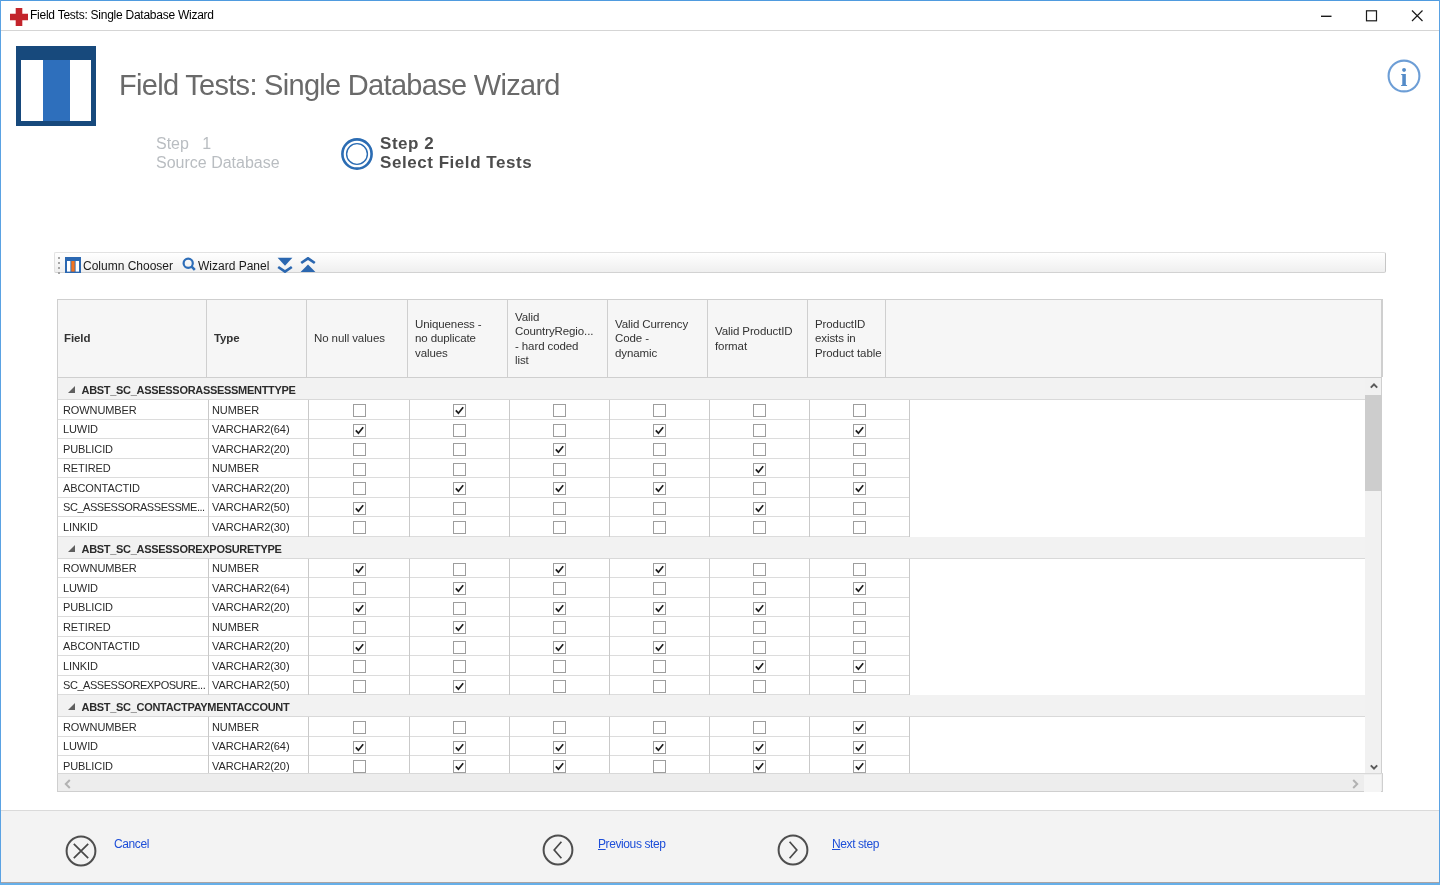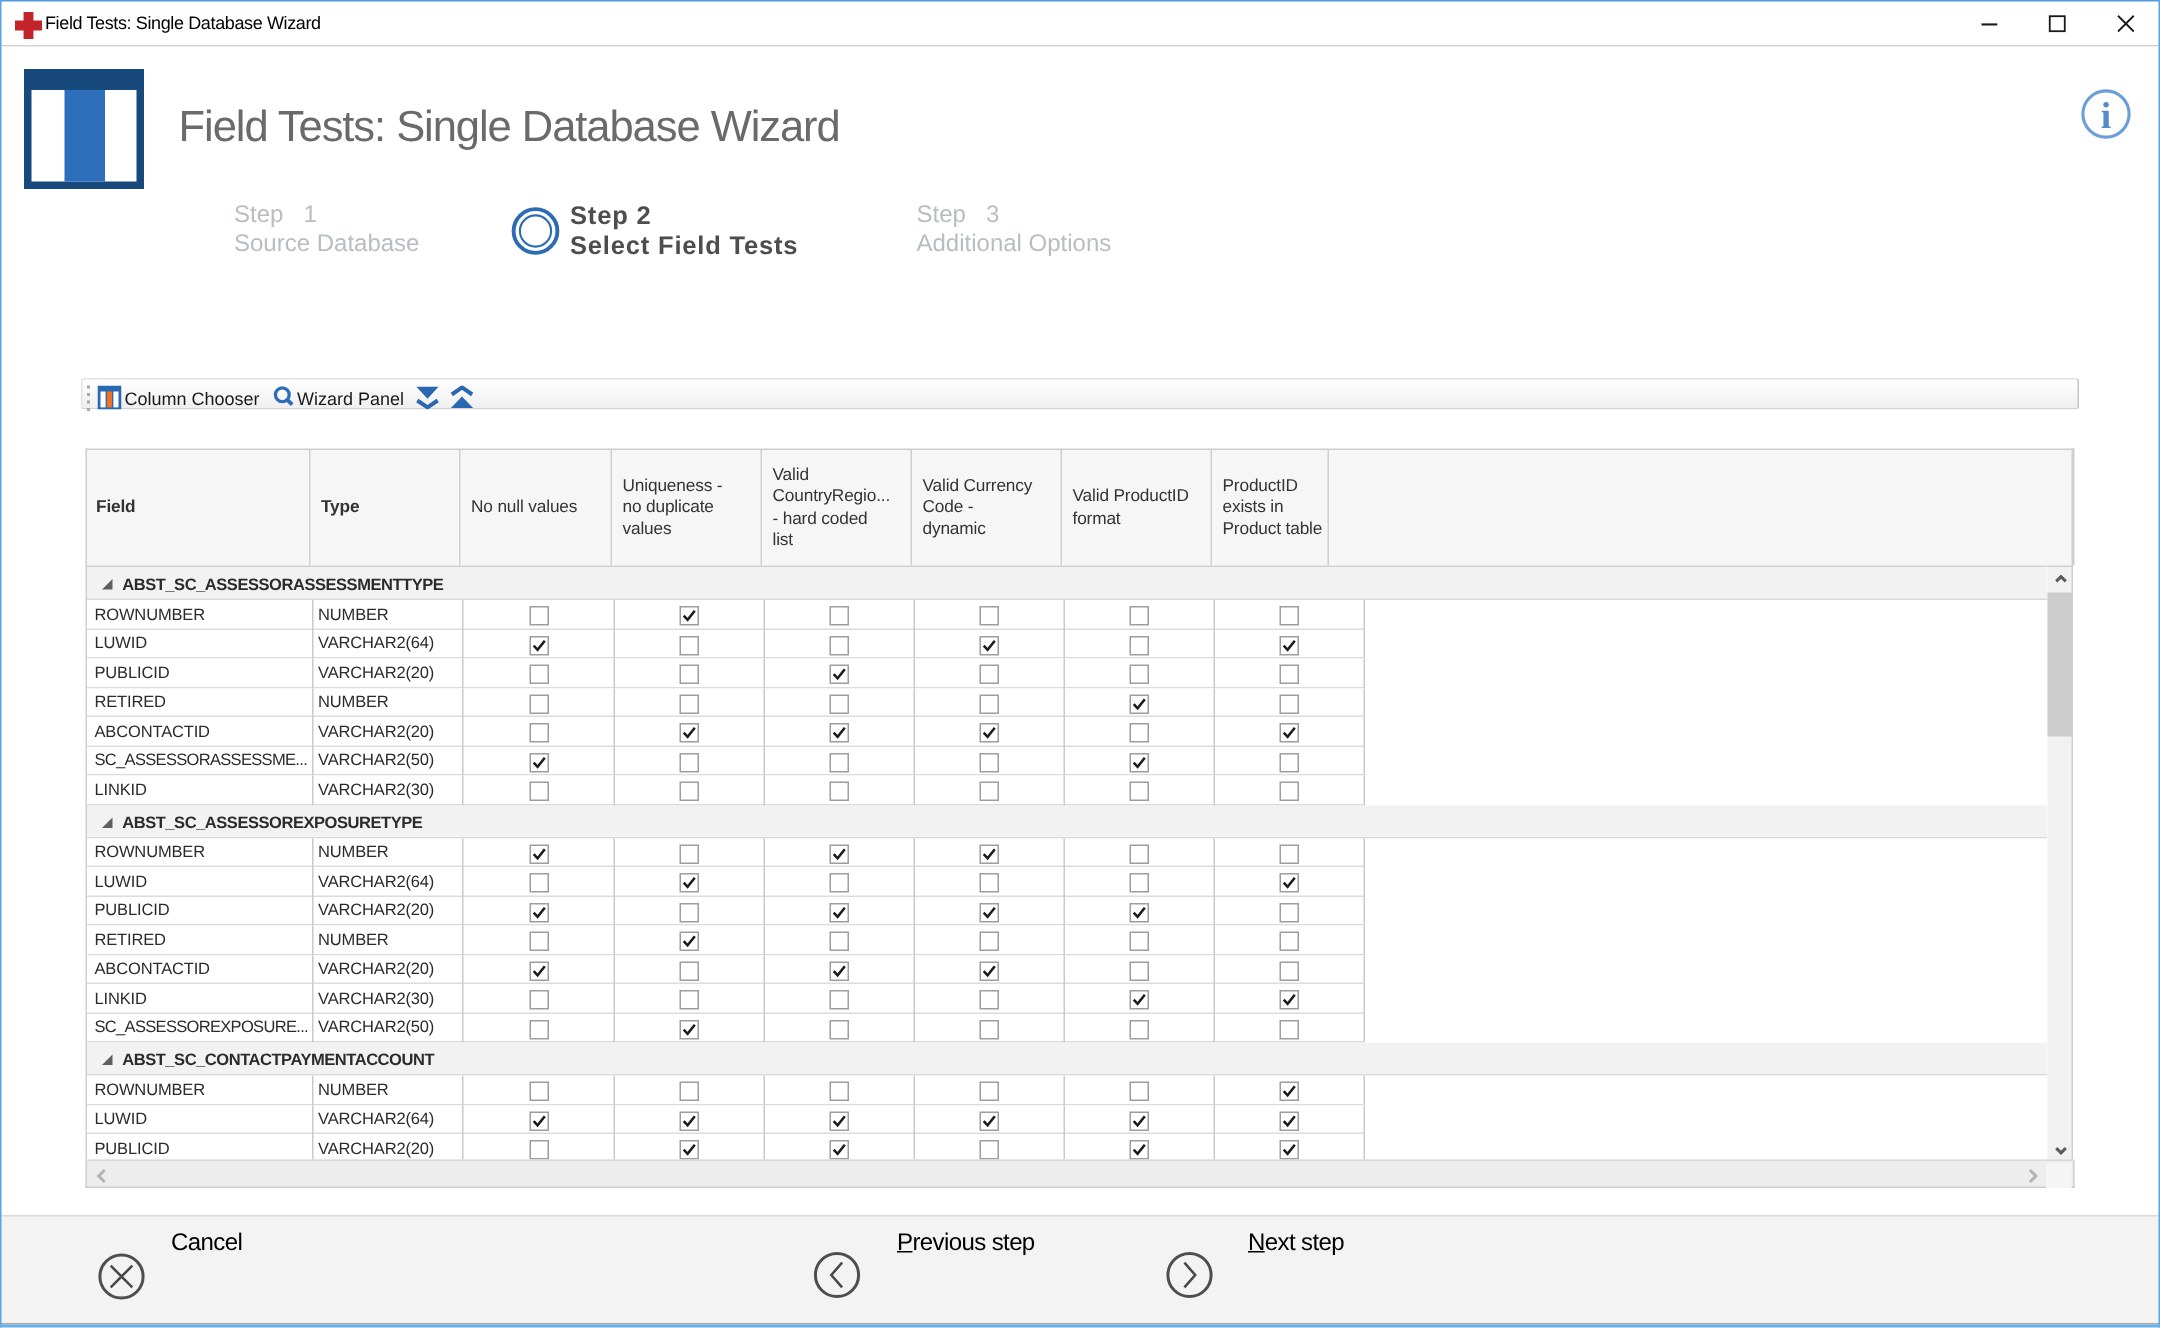--- a/index.html
+++ b/index.html
@@ -48,21 +48,21 @@
 
 #vsb { position:absolute; left:1365px; top:377px; width:17px; height:398px; background:#f1f1f1;
   border-right:1px solid #cfcfcf; border-top:1px solid #cfcfcf;}
 #vsb .thumb { position:absolute; left:0px; top:17px; width:17px; height:96px; background:#cdcdcd; }
 #hsb { position:absolute; left:57px; top:773px; width:1326px; height:19px; background:#ededed;
   border:1px solid #cfcfcf; border-top:1px solid #d8d8d8; }
 .sbarrow { position:absolute; }
 
 #bbar { position:absolute; left:1px; top:810px; width:1438px; height:71.6px; background:#f3f3f3;
   border-top:1px solid #dadada; }
-.blink { position:absolute; top:9px; font-size:16px; color:#000000; letter-spacing:-0.4px; }
+.blink { position:absolute; top:26px; font-size:12px; color:#1d4ed8; letter-spacing:-0.4px; }
 </style></head>
 <body>
 <div id="win">
   <div id="tbar">
     <svg width="18" height="18" style="position:absolute;left:9px;top:7px" viewBox="0 0 18 18">
       <path d="M5.7 0 h6.6 v5.7 H18 v6.6 h-5.7 V18 H5.7 v-5.7 H0 V5.7 h5.7 Z" fill="#c3242b"></path>
     </svg>
     <span class="ttext">Field Tests: Single Database Wizard</span>
     <svg width="130" height="30" viewBox="0 0 130 30" style="position:absolute;left:1294px;top:0">
       <rect x="26" y="14.6" width="10.5" height="1.4" fill="#1a1a1a"></rect>
@@ -80,21 +80,20 @@
   <svg width="36" height="36" viewBox="0 0 36 36" style="position:absolute;left:1386px;top:58px">
     <circle cx="18" cy="18" r="15.4" fill="none" stroke="#6d9ed6" stroke-width="2.1"></circle>
     <text x="18" y="27.5" text-anchor="middle" font-family="Liberation Serif" font-size="25" font-weight="bold" fill="#548bc8">i</text>
   </svg>
   <div class="step" style="left:156px">Step&nbsp;&nbsp;&nbsp;1<br>Source Database</div>
   <svg width="34" height="34" viewBox="0 0 34 34" style="position:absolute;left:340px;top:136.5px">
     <circle cx="17" cy="17" r="14.6" fill="none" stroke="#2b6cb3" stroke-width="2.6"></circle>
     <circle cx="17" cy="17" r="10.4" fill="none" stroke="#2b6cb3" stroke-width="1.4"></circle>
   </svg>
   <div class="step" style="left:380px"><b>Step 2<br>Select Field Tests</b></div>
-  <div class="step" style="left:611px">Step&nbsp;&nbsp;&nbsp;3<br>Additional Options</div>
 
   <div id="tb">
     <svg width="6" height="20" viewBox="0 0 6 20" style="position:absolute;left:2px;top:2px">
       <rect x="1" y="2" width="2" height="2" fill="#a6a6a6"></rect>
         <rect x="1" y="7" width="2" height="2" fill="#a6a6a6"></rect>
       <rect x="1" y="12" width="2" height="2" fill="#a6a6a6"></rect>
         <rect x="1" y="17" width="2" height="2" fill="#a6a6a6"></rect>
     </svg>
     <svg width="16" height="16" viewBox="0 0 16 16" style="position:absolute;left:10px;top:3.5px">
       <rect x="0" y="0" width="16" height="16" fill="#2b68b2"></rect>

